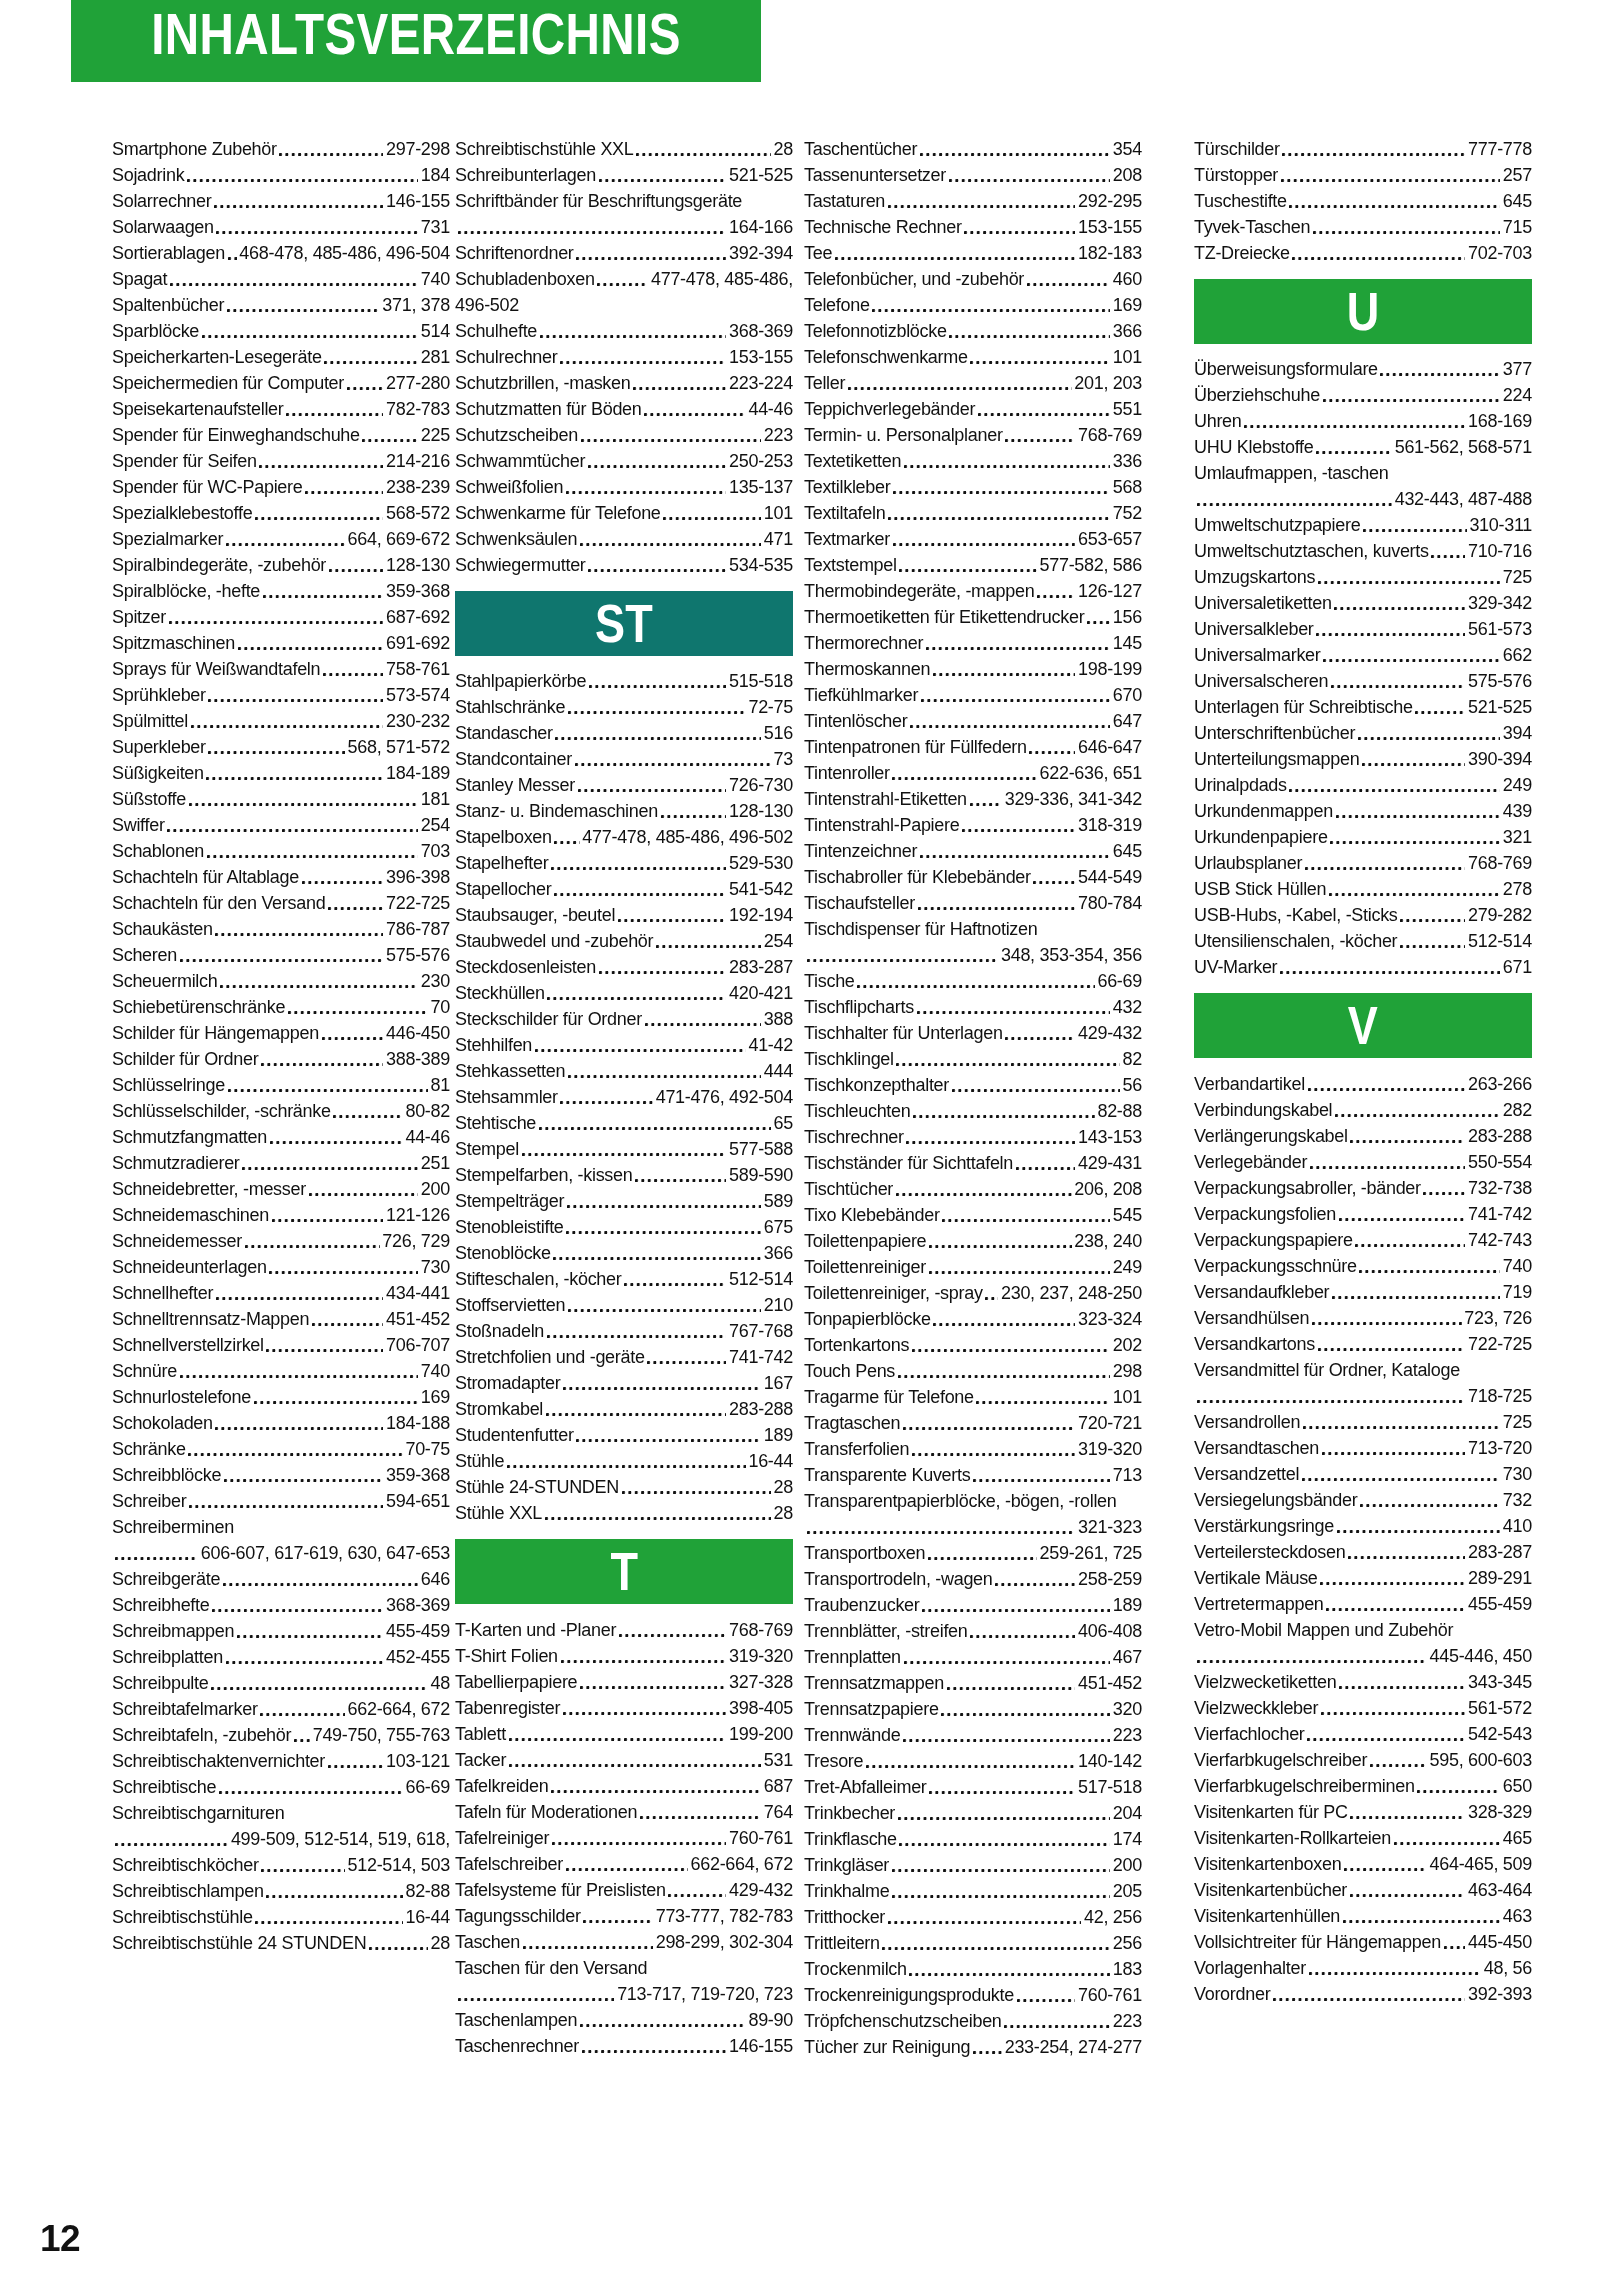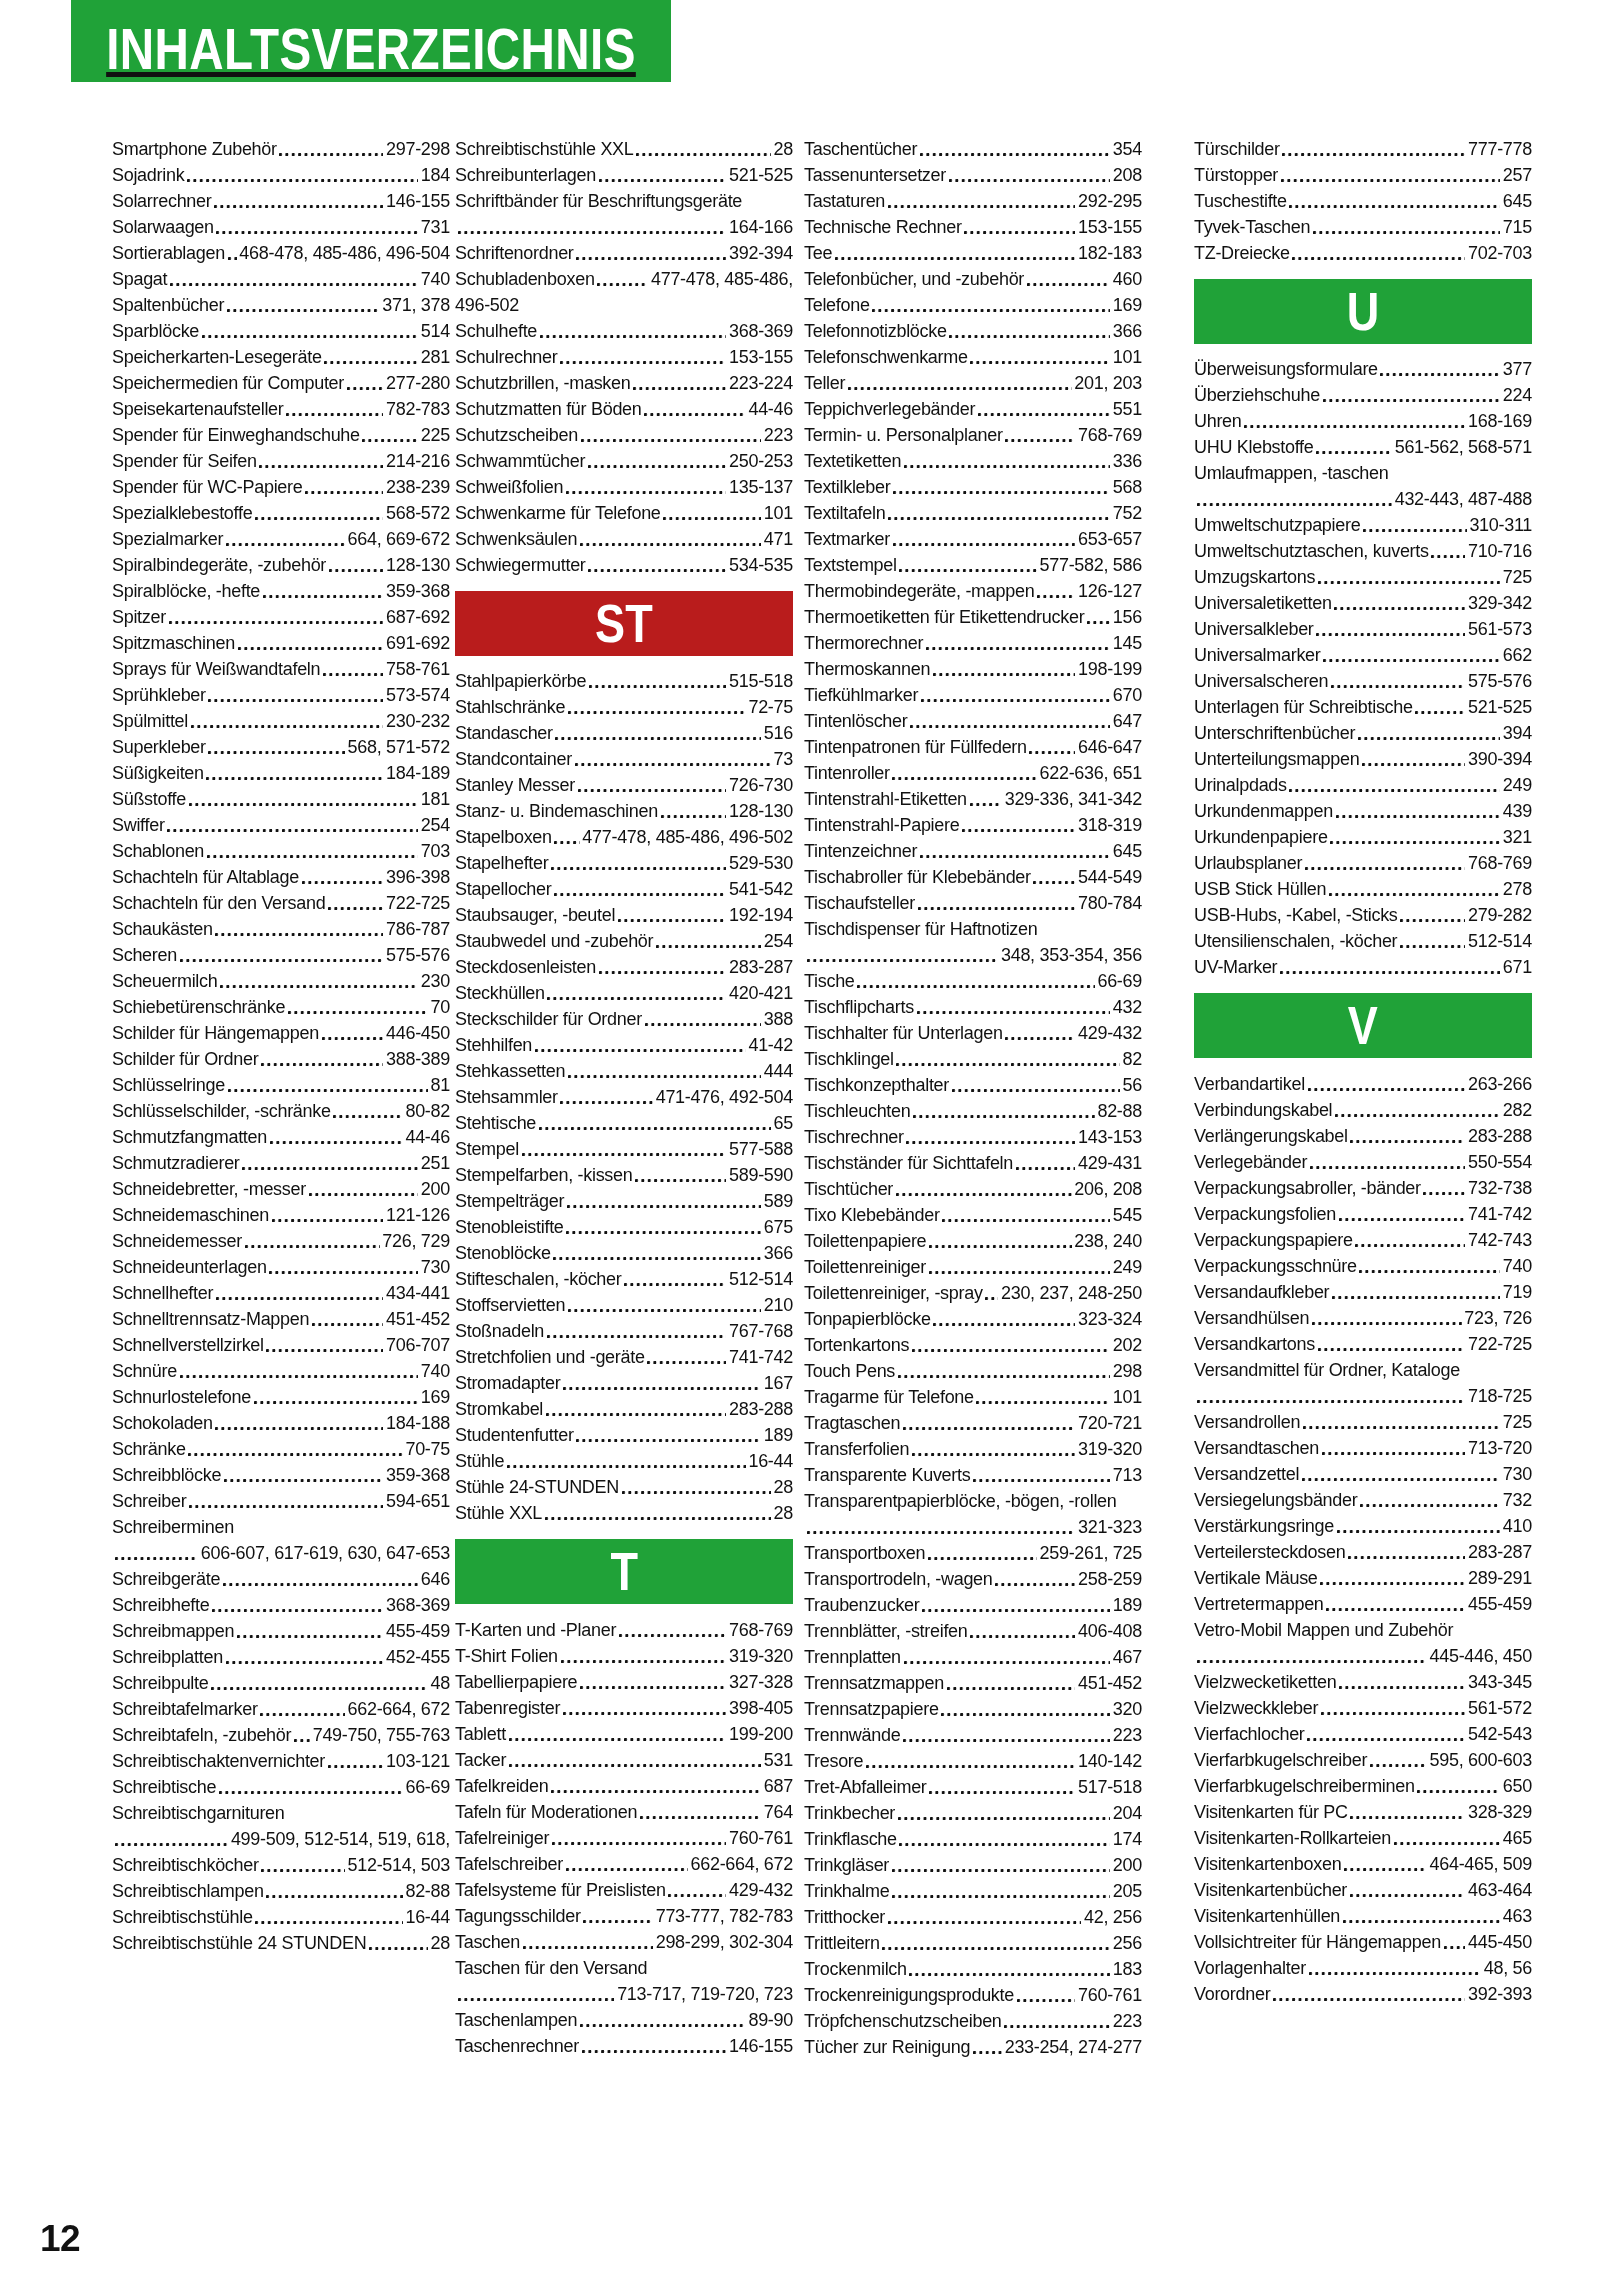--- a/index.html
+++ b/index.html
@@ -3,22 +3,22 @@
 <meta charset="utf-8">
 <style>
   html,body { margin:0; padding:0; }
   body {
     width:1624px; height:2296px; position:relative;
     background:#ffffff; color:#111111;
     font-family:"Liberation Sans", sans-serif;
     overflow:hidden;
   }
   .title-banner {
-    position:absolute; left:71px; top:0; width:600px; height:82px;
-    display:flex; align-items:flex-end; justify-content:center;text-decoration:underline;
+    position:absolute; left:71px; top:0; width:690px; height:82px;
+    display:flex; align-items:flex-start; justify-content:center;
   }
   .title-text {
     color:#ffffff; font-size:58px; font-weight:700; white-space:nowrap;
     transform:scaleX(0.82); transform-origin:center center; letter-spacing:0.5px;
   }
   .col { position:absolute; top:136px; width:338px; }
   .col0 { left:76px;margin-left:36px; }  .col1 { left:455px; }  .col2 { left:804px; }  .col3 { left:1146px;margin-left:48px; }
   .entry {
     display:flex; height:26px; line-height:26px;
     font-size:18px; white-space:nowrap;
@@ -474,21 +474,21 @@
     <div class="entry">
       <span class="label">Schwenksäulen</span>
       <span class="dots"></span>
       <span class="pages">471</span>
     </div>
     <div class="entry">
       <span class="label">Schwiegermutter</span>
       <span class="dots"></span>
       <span class="pages">534-535</span>
     </div>
-    <div class="letter-banner" style="background: #b91c1c;">
+    <div class="letter-banner" style="background: #0f766e;">
       <span class="letter-text">ST</span>
     </div>
     <div class="entry">
       <span class="label">Stahlpapierkörbe</span>
       <span class="dots"></span>
       <span class="pages">515-518</span>
     </div>
     <div class="entry">
       <span class="label">Stahlschränke</span>
       <span class="dots"></span>

